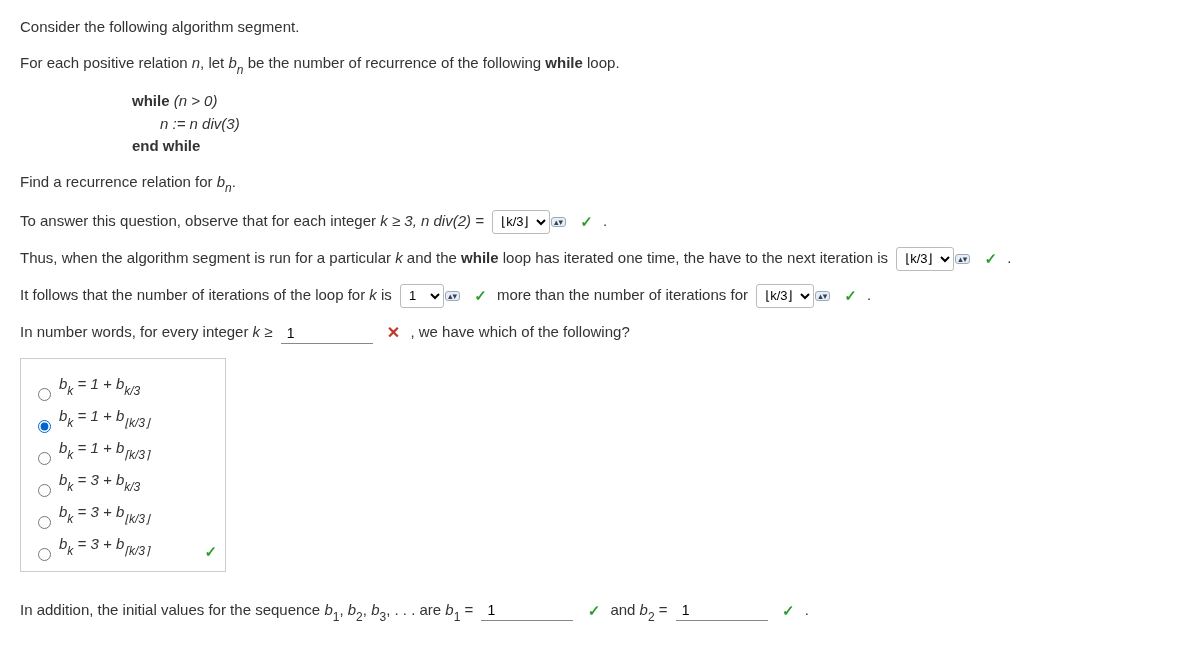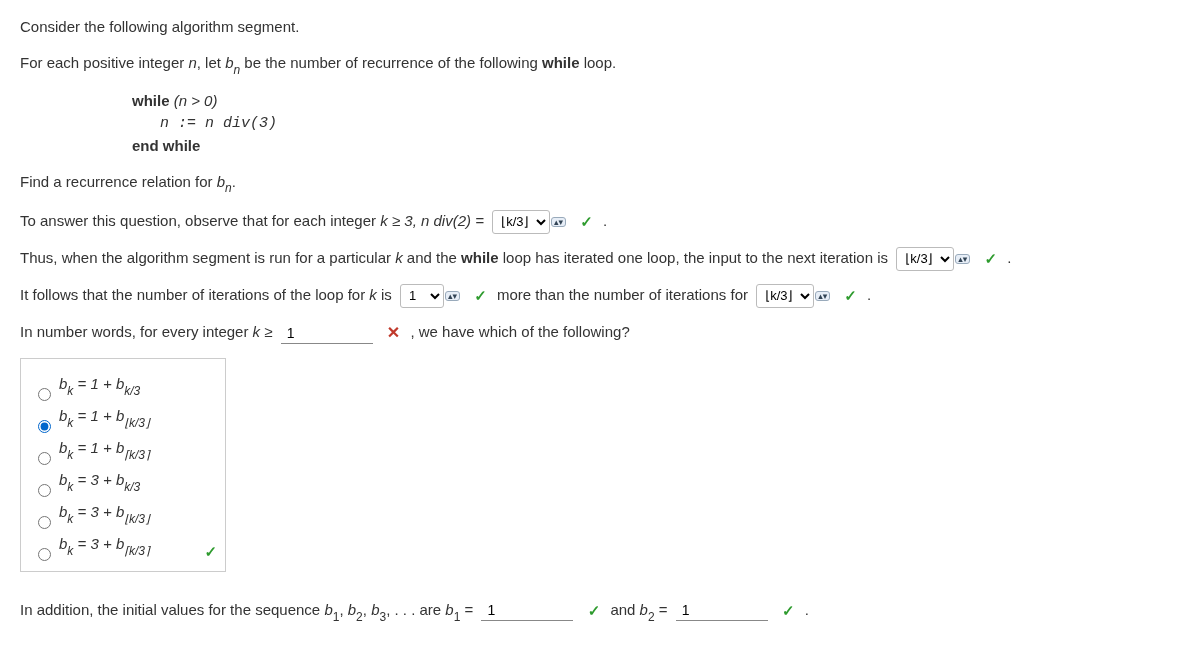--- a/index.html
+++ b/index.html
@@ -92,42 +92,42 @@
     margin-left:-3px;
     margin-right:4px;
   }
 </style>
 </head>
 <body>
 
 <div class="para">Consider the following algorithm segment.</div>
 
 <div class="para">
-  <span>For each positive integer </span><span class="italic">n</span><span>, let </span><span class="italic">b</span><span class="sub italic">n</span><span> be the number of recurrence of the following </span><span class="bold">while</span><span> loop.</span>
+  <span>For each positive relation </span><span class="italic">n</span><span>, let </span><span class="italic">b</span><span class="sub italic">n</span><span> be the number of recurrence of the following </span><span class="bold">while</span><span> loop.</span>
 </div>
 
 <div class="code-block">
   <div><span class="bold">while</span><span> (n &gt; 0)</span></div>
-  <div style="margin-left:28px;font-family:Liberation Mono, monospace;">n := n div(3)</div>
+  <div style="margin-left:28px;">n := n div(3)</div>
   <div><span class="bold">end while</span></div>
 </div>
 
 <div class="para">
   <span>Find a recurrence relation for </span><span class="italic">b</span><span class="sub italic">n</span><span>.</span>
 </div>
 
 <div class="para">
   <span>To answer this question, observe that for each integer </span><span class="italic">k ≥ 3, </span><span class="italic">n div(2) =  </span>
   <select class="inline-select"><option>⌊k/3⌋</option></select><span class="stepper-arrows">▴▾</span>
   <span class="check-icon">✓</span>
   <span> .</span>
 </div>
 
 <div class="para">
-  <span>Thus, when the algorithm segment is run for a particular </span><span class="italic">k</span><span> and the </span><span class="bold">while</span><span> loop has iterated one loop, the input to the next iteration is  </span>
+  <span>Thus, when the algorithm segment is run for a particular </span><span class="italic">k</span><span> and the </span><span class="bold">while</span><span> loop has iterated one time, the have to the next iteration is  </span>
   <select class="inline-select"><option>⌊k/3⌋</option></select><span class="stepper-arrows">▴▾</span>
   <span class="check-icon">✓</span>
   <span> .</span>
 </div>
 
 <div class="para">
   <span>It follows that the number of iterations of the loop for </span><span class="italic">k</span><span> is </span>
   <select class="inline-select" style="width:44px;"><option>1</option></select><span class="stepper-arrows">▴▾</span>
   <span class="check-icon">✓</span>
   <span> more than the number of iterations for  </span>

